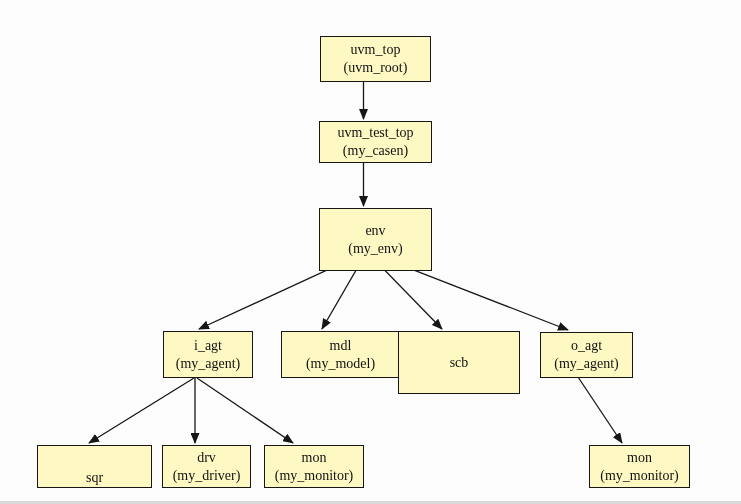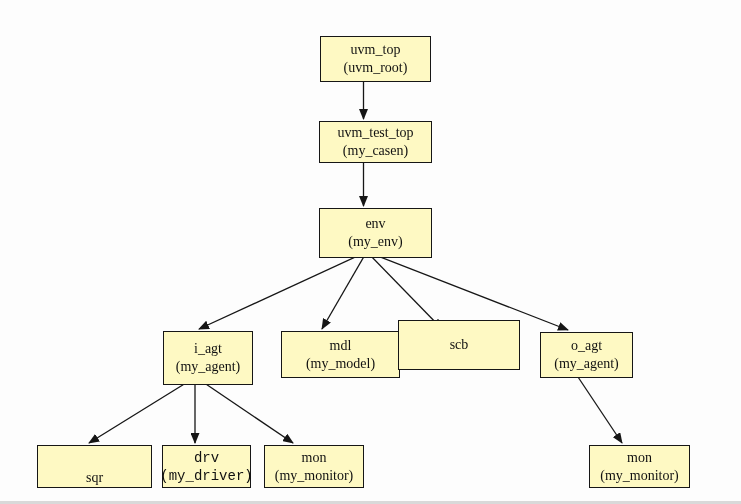--- a/index.html
+++ b/index.html
@@ -74,49 +74,49 @@
   <div class="node" style="left:308px; top:36px; width:111px; height:46px;">
     <span>uvm_top</span>
     <span>(uvm_root)</span>
   </div>
 
   <div class="node" style="left:307px; top:121px; width:113px; height:42px;text-align:center;">
     <span>uvm_test_top</span>
     <span>(my_casen)</span>
   </div>
 
-  <div class="node" style="left:307px; top:208px; width:113px; height:50px;align-items:center;">
+  <div class="node" style="left:307px; top:208px; width:113px; height:63px;align-items:center;">
     <span>env</span>
     <span>(my_env)</span>
   </div>
 
-  <div class="node" style="left:151px; top:331px; width:90px; height:54px;">
+  <div class="node" style="left:151px; top:331px; width:90px; height:47px;">
     <span>i_agt</span>
     <span>(my_agent)</span>
   </div>
 
   <div class="node" style="left:269px; top:331px; width:119px; height:47px;">
     <span>mdl</span>
     <span>(my_model)</span>
   </div>
 
-  <div class="node" style="left:386px; top:320px; width:122px; height:50px;">
+  <div class="node" style="left:386px; top:331px; width:122px; height:63px;">
     <span>scb</span>
   </div>
 
   <div class="node" style="left:528px; top:332px; width:93px; height:46px;">
     <span>o_agt</span>
     <span>(my_agent)</span>
   </div>
 
   <div class="node" style="left:25px; top:445px; width:115px; height:43px;justify-content:flex-end;">
     <span>sqr</span>
   </div>
 
-  <div class="node" style="left:150px; top:445px; width:89px; height:43px;font-family:Liberation Mono, monospace;">
+  <div class="node" style="left:150px; top:445px; width:89px; height:43px;">
     <span>drv</span>
     <span>(my_driver)</span>
   </div>
 
   <div class="node" style="left:252px; top:445px; width:100px; height:43px;">
     <span>mon</span>
     <span>(my_monitor)</span>
   </div>
 
   <div class="node" style="left:577px; top:445px; width:101px; height:43px;">

